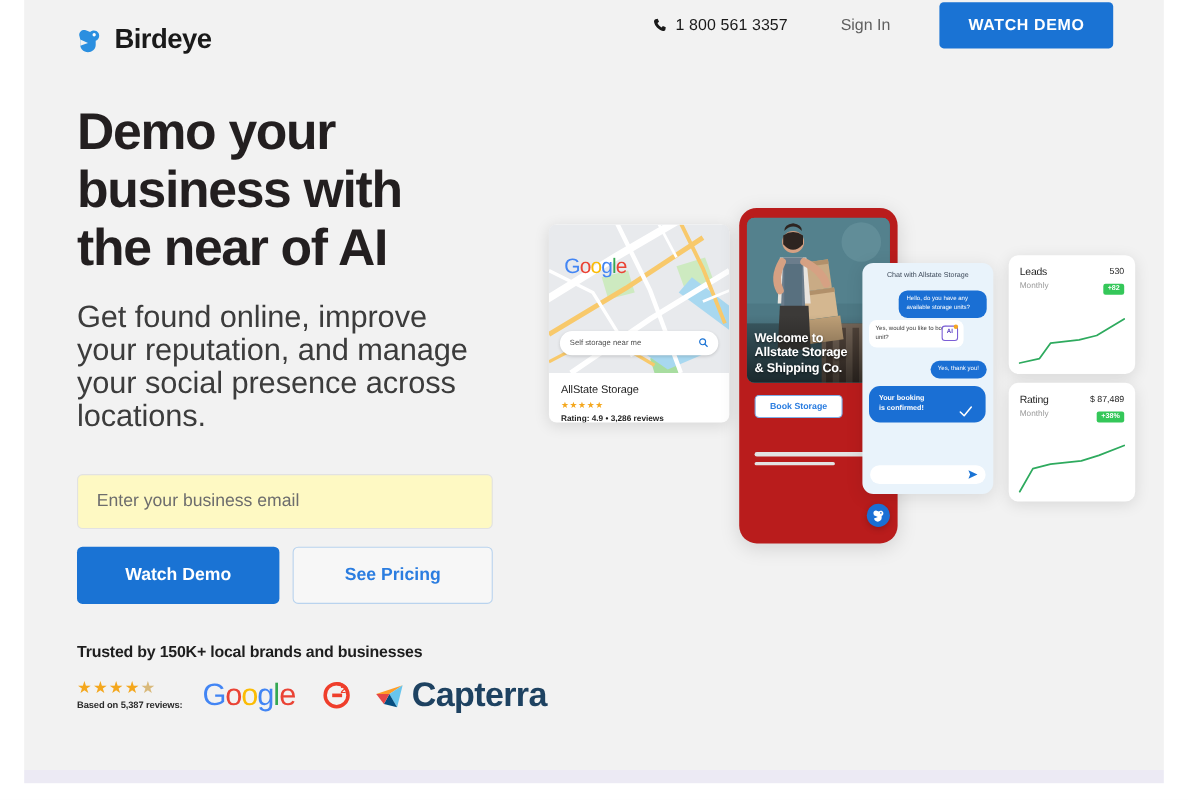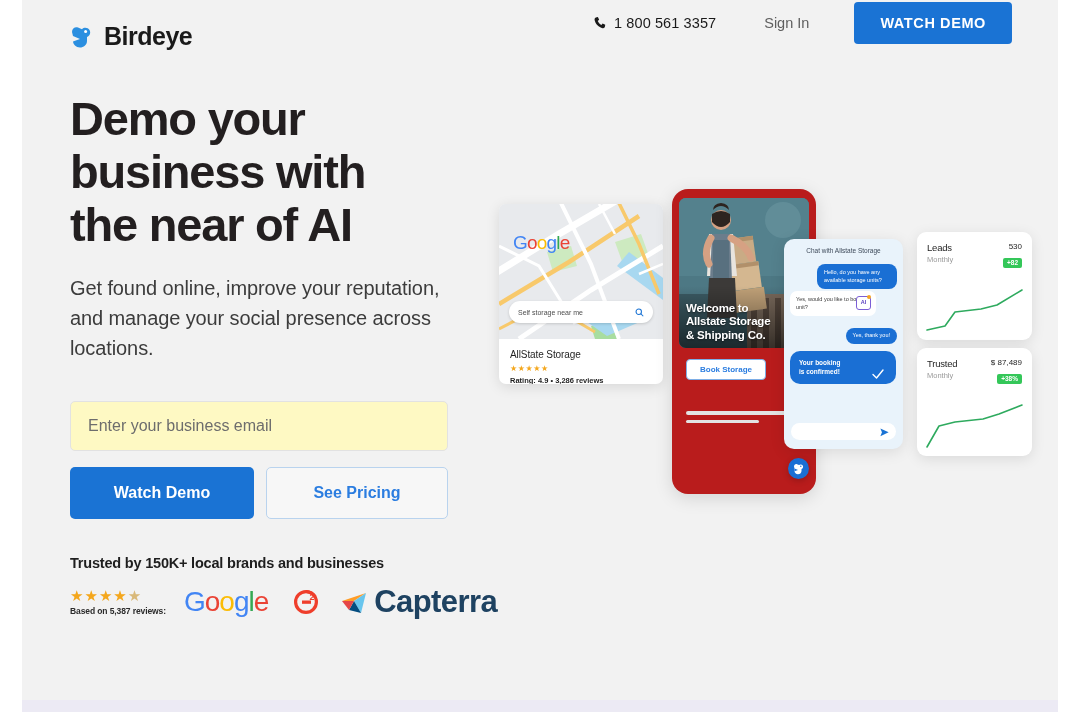--- a/index.html
+++ b/index.html
@@ -59,21 +59,21 @@
   }
 
   
   .hero-left { position: absolute; left: 48px; top: 92px; width: 430px; }
   h1.headline {
     font-size: 47px; line-height: 53px; font-weight: bold;
     color: #231f20; letter-spacing: -1.2px;
   }
   .subhead {
     margin-top: 22px;
-    font-size: 20px; line-height: 30px; color: #3c3c3c;
+    font-size: 28px; line-height: 30px; color: #3c3c3c;
     width: 378px; letter-spacing: -0.1px;
   }
   .email-input {
     margin-top: 38px;
     width: 378px; height: 50px;
     background: #fef9c3; border: 1px solid #e2e2e2; border-radius: 5px;
     padding: 0 17px; font-size: 16px; color: #6d6d6d;
     font-family: inherit; outline: none;
   }
   .email-input::placeholder { color: #6d6d6d; }
@@ -465,21 +465,21 @@
         </div>
       </div>
       <svg class="spark" width="99" height="48" viewBox="0 0 99 48">
         <polyline points="2,44 20,40 30,26 56,23 72,19 97,4" fill="none" stroke="#2eaa5e" stroke-width="1.6" stroke-linejoin="round" stroke-linecap="round"></polyline>
       </svg>
     </div>
 
     <div class="stat-card stat-rev">
       <div class="stat-top">
         <div>
-          <div class="stat-name">Trusted</div>
+          <div class="stat-name">Rating</div>
           <div class="stat-sub">Monthly</div>
         </div>
         <div style="text-align:right">
           <div class="stat-val">$ 87,489</div>
           <div class="stat-badge">+38%</div>
         </div>
       </div>
       <svg class="spark" width="99" height="48" viewBox="0 0 99 48">
         <polyline points="2,45 14,24 30,20 58,17 74,12 97,3" fill="none" stroke="#2eaa5e" stroke-width="1.6" stroke-linejoin="round" stroke-linecap="round"></polyline>
       </svg>

